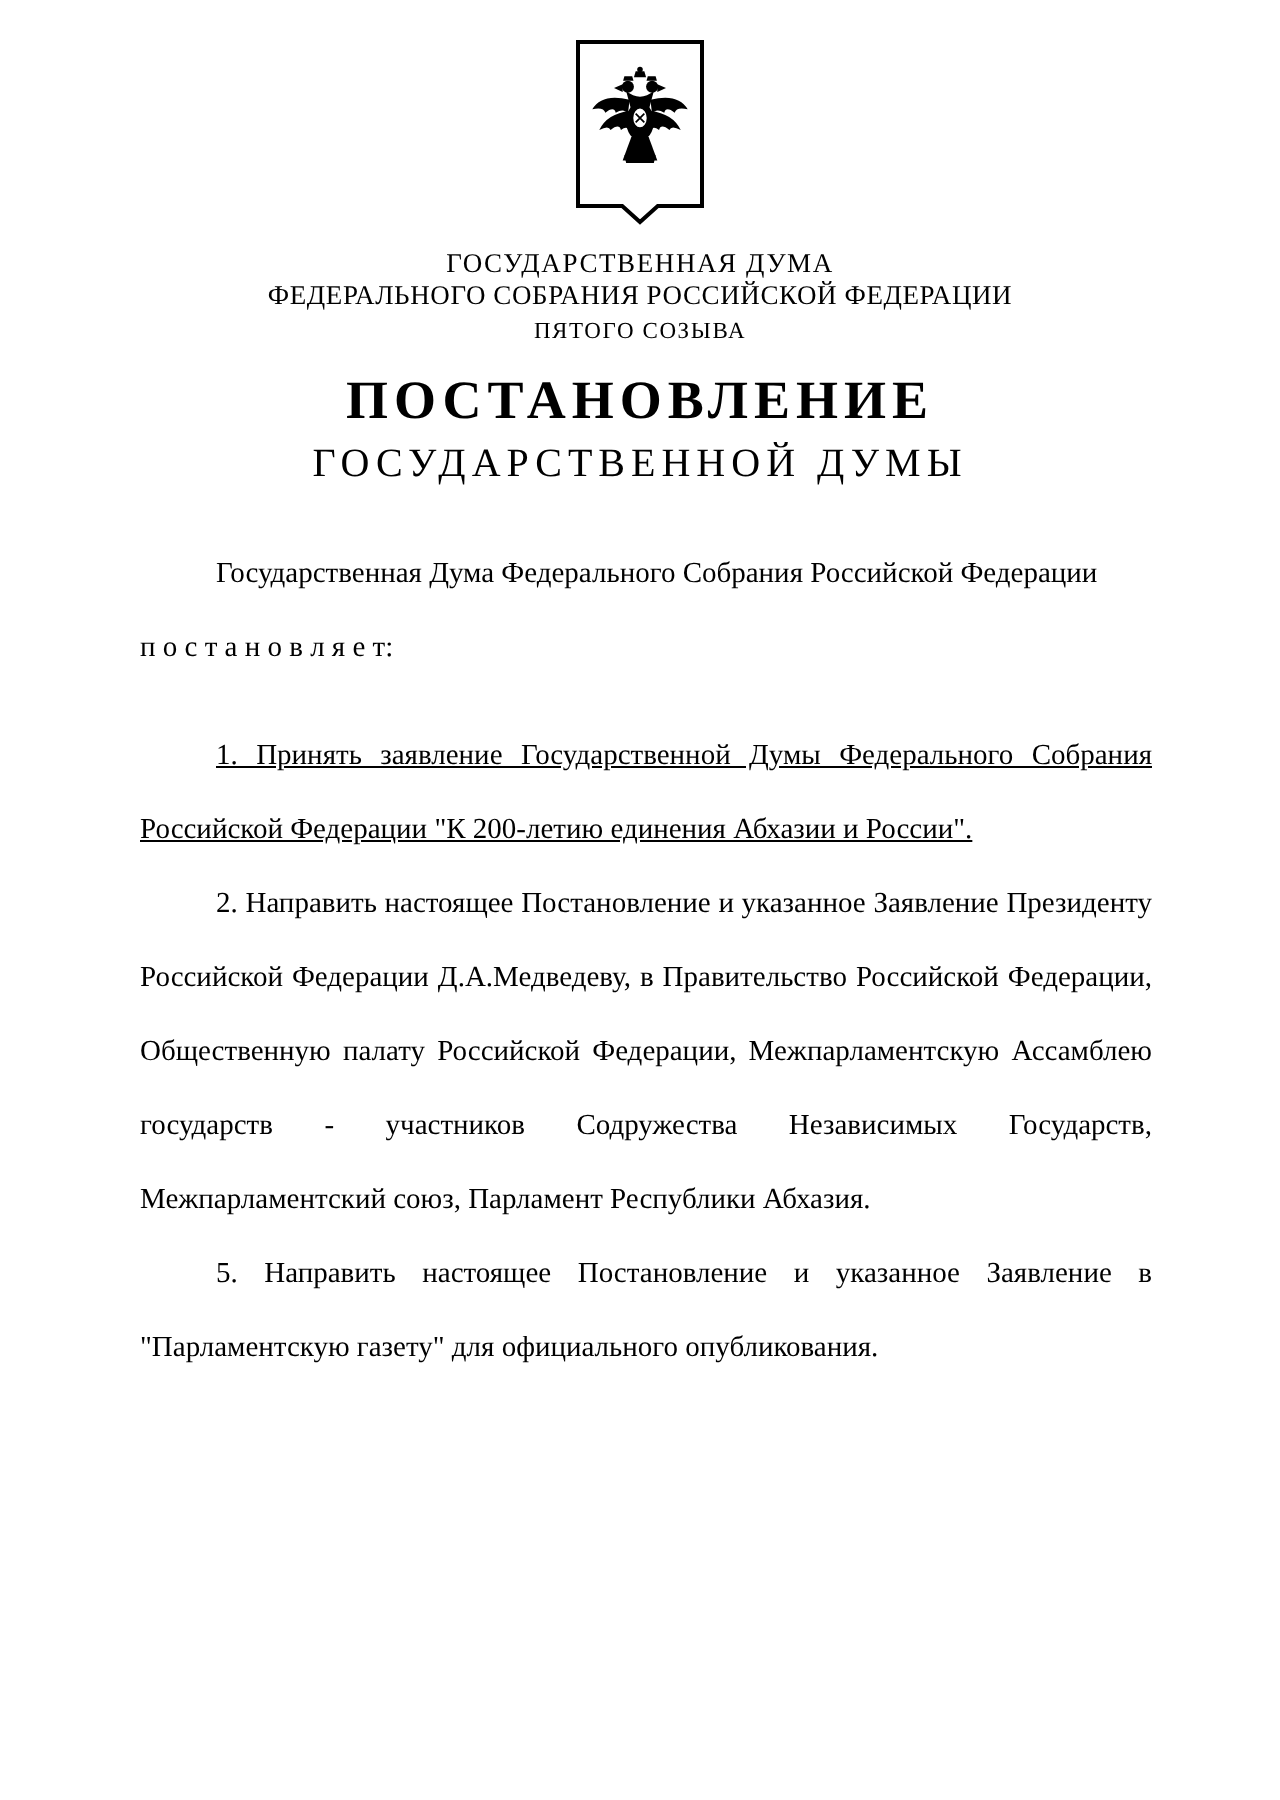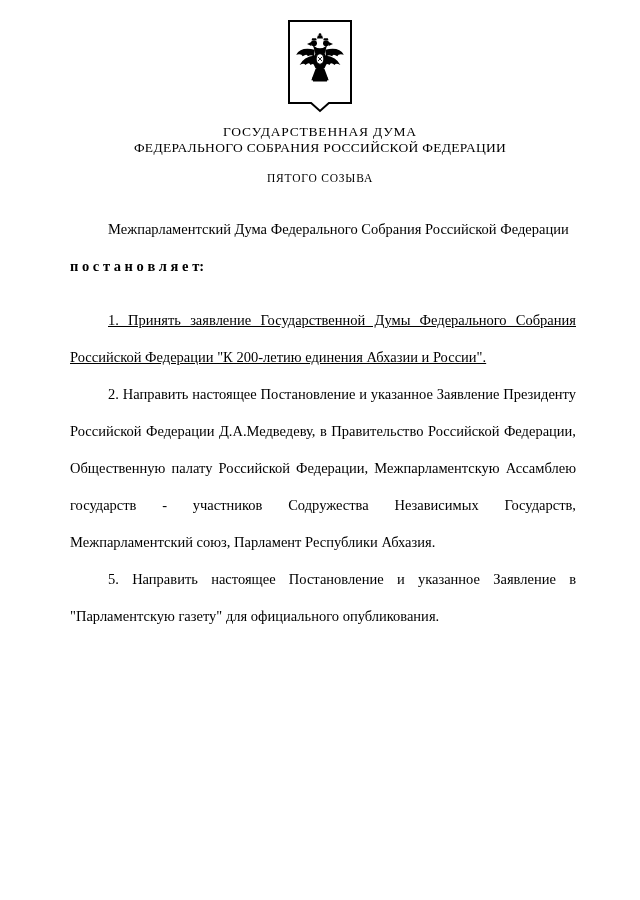--- a/index.html
+++ b/index.html
@@ -15,32 +15,32 @@
   .emblem { display: flex; flex-direction: column; align-items: center; padding-top: 20px; }
   .emblem-box {
     width: 64px; height: 84px; border: 2px solid #000;
     display: flex; align-items: center; justify-content: center; background: #fff;
   }
   .emblem-tab { margin-top: -2px; display: block; }
 
   .org { margin-top: 11px; text-align: center; line-height: 1.22; }
   .org-l1 { font-size: 13.5px; letter-spacing: 0.8px; }
   .org-l2 { font-size: 13.5px; letter-spacing: 0.3px; }
-  .org-l3 { font-size: 11.5px; letter-spacing: 0.8px; margin-top: 14px; }
+  .org-l3 { font-size: 11.5px; letter-spacing: 0.8px; margin-top: 2px; }
 
   .doc-type { margin-top: 13px; text-align: center; }
   .doc-type-main { font-size: 27px; font-weight: bold; letter-spacing: 3px; line-height: 1.1; }
   .doc-type-sub  { font-size: 20px; letter-spacing: 3px; margin-top: 5px; line-height: 1.1; }
 
   .title { margin-top: 26px; text-align: center; font-weight: bold; font-size: 14px; line-height: 1.6; }
 
   .bodytext { margin: 26px 64px 0 70px; font-size: 14.5px; line-height: 37px; }
   .para { text-align: justify; text-indent: 38px; }
   .no-indent { text-indent: 0; }
-  .resolves { font-weight: bold; }
+  .resolves { font-weight: normal; }
   .gap-top { margin-top: 17px; text-decoration: underline; }
 </style>
 </head>
 <body>
 
 <div class="page">
 
   <div class="emblem">
     <div class="emblem-box">
       <svg width="52" height="66" viewBox="0 0 120 140" aria-hidden="true">
@@ -70,23 +70,27 @@
       <path d="M2 0 L12 9 L22 0" fill="#ffffff" stroke="#000" stroke-width="2"></path>
     </svg>
   </div>
 
   <div class="org">
     <div class="org-l1">ГОСУДАРСТВЕННАЯ ДУМА</div>
     <div class="org-l2">ФЕДЕРАЛЬНОГО СОБРАНИЯ РОССИЙСКОЙ ФЕДЕРАЦИИ</div>
     <div class="org-l3">ПЯТОГО СОЗЫВА</div>
   </div>
 
+  <div class="doc-type">
+    <div class="doc-type-main">ПОСТАНОВЛЕНИЕ</div>
+    <div class="doc-type-sub">ГОСУДАРСТВЕННОЙ ДУМЫ</div>
+  </div>
 
 
   <div class="bodytext">
-    <div class="para">Межпарламентский Дума Федерального Собрания Российской Федерации</div>
+    <div class="para">Государственная Дума Федерального Собрания Российской Федерации</div>
     <div class="para no-indent resolves">п о с т а н о в л я е т:</div>
     <div class="para gap-top">1. Принять заявление Государственной Думы Федерального Собрания Российской Федерации "К 200-летию единения Абхазии и России".</div>
     <div class="para">2. Направить настоящее Постановление и указанное Заявление Президенту Российской Федерации Д.А.Медведеву, в Правительство Российской Федерации, Общественную палату Российской Федерации, Межпарламентскую Ассамблею государств - участников Содружества Независимых Государств, Межпарламентский союз, Парламент Республики Абхазия.</div>
     <div class="para">5. Направить настоящее Постановление и указанное Заявление в "Парламентскую газету" для официального опубликования.</div>
   </div>
 
 </div>
 
 </body></html>

